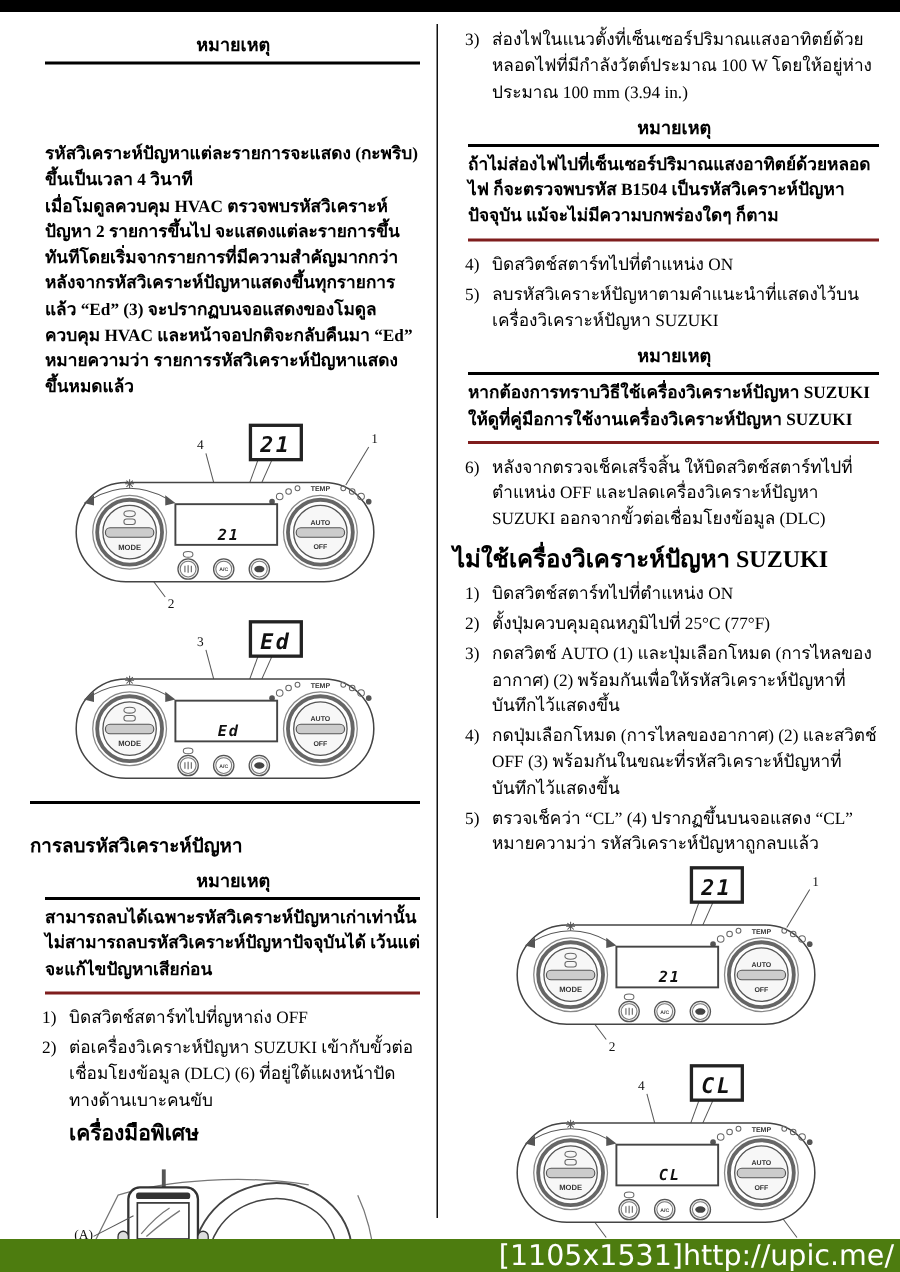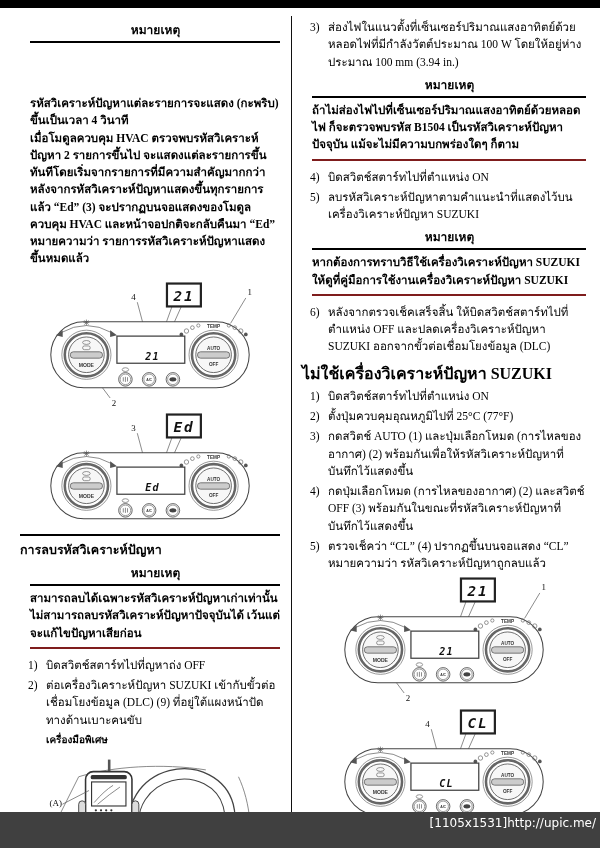--- a/index.html
+++ b/index.html
@@ -1,42 +1,42 @@
 <!DOCTYPE html>
 <html><head>
 <meta charset="utf-8">
 <style>
   html,body{margin:0;padding:0;background:#fff;}
   .page{position:relative;width:600px;height:848px;background:#fff;overflow:hidden;
         font-family:"Liberation Serif",serif;color:#000;}
   .letterbox-top{height:8px;background:#000;}
-  .watermark-bar{position:absolute;left:0;bottom:0;width:600px;height:36px;background:#404040;
-        color:#fff;font-family:"DejaVu Sans",sans-serif;font-size:12px;line-height:22px;
+  .watermark-bar{position:absolute;left:0;bottom:0;width:600px;height:22px;background:#4d7c0f;
+        color:#fff;font-family:"DejaVu Sans",sans-serif;font-size:19px;line-height:22px;
         text-align:right;box-sizing:border-box;padding-right:4px;}
   .content{display:flex;padding:8px 14px 0 20px;box-sizing:border-box;}
   .col-left{width:260px;padding-right:11px;flex:none;}
   .divider{width:1px;background:#111;height:796px;flex:none;}
   .col-right{flex:1;padding-left:10px;min-width:0;}
 
   .note{margin:4px 0 8px 10px;}
   .note-title{font-weight:bold;font-size:12px;padding:0 0 2px 1px;border-bottom:2px solid #000;text-align:center;}
   .note-body{font-weight:bold;font-size:11.5px;line-height:1.5;padding:4px 0 5px;
              border-bottom:2px solid #7f1d1d;white-space:pre-line;}
   .note--open .note-body{border-bottom:none;margin-top:48px;}
 
   .heading{font-weight:bold;font-size:12.5px;margin:8px 0 3px;line-height:1.4;}
-  .heading--ruled{border-top:2px solid #000;padding-top:6px;margin-top:10px;}
+  .heading--ruled{border-top:2px solid #000;padding-top:20px;margin-top:10px;}
   .subheading{font-weight:bold;font-size:16px;margin:7px 0 3px;line-height:1.4;}
 
   .steps{margin:0;padding:0 0 0 8px;list-style:none;}
   .step{display:flex;font-size:11.5px;line-height:1.5;margin:3px 0;}
   .step-num{flex:none;width:18px;}
   .step-text{flex:1;}
 
-  .special-tool{margin:2px 0 2px 26px;font-weight:bold;font-size:10px;line-height:1.5;}
+  .special-tool{margin:2px 0 2px 26px;font-weight:bold;font-size:14px;line-height:1.5;}
 
   .fig{margin:4px 0 2px;text-align:center;}
   .fig svg{display:block;margin:0 auto;}
 
   
   .ln{stroke:#555;stroke-width:0.8;fill:none;}
   .callout-box{fill:#fff;stroke:#222;stroke-width:2.6;}
   .seg{font-family:"DejaVu Sans Mono",monospace;font-style:italic;font-weight:bold;fill:#111;}
   .callout-val{font-size:17px;letter-spacing:2px;}
   .display-val{font-size:12px;letter-spacing:1.5px;}
@@ -170,21 +170,21 @@
       </section>
 
 
       <ol class="steps">
         <li class="step">
           <span class="step-num">1)</span>
           <span class="step-text">บิดสวิตช์สตาร์ทไปที่ญหาถ่ง OFF</span>
         </li>
         <li class="step">
           <span class="step-num">2)</span>
-          <span class="step-text">ต่อเครื่องวิเคราะห์ปัญหา SUZUKI เข้ากับขั้วต่อเชื่อมโยงข้อมูล (DLC) (9) ที่อยู่ใต้แผงหน้าปัดทางด้านเบาะคนขับ</span>
+          <span class="step-text">ต่อเครื่องวิเคราะห์ปัญหา SUZUKI เข้ากับขั้วต่อเชื่อมโยงข้อมูล (DLC) (6) ที่อยู่ใต้แผงหน้าปัดทางด้านเบาะคนขับ</span>
         </li>
       </ol>
 
       <div class="special-tool">
         <div>เครื่องมือพิเศษ</div>
       </div>
 
       <figure class="fig">
         <svg viewBox="0 0 270 180" width="232">
 

